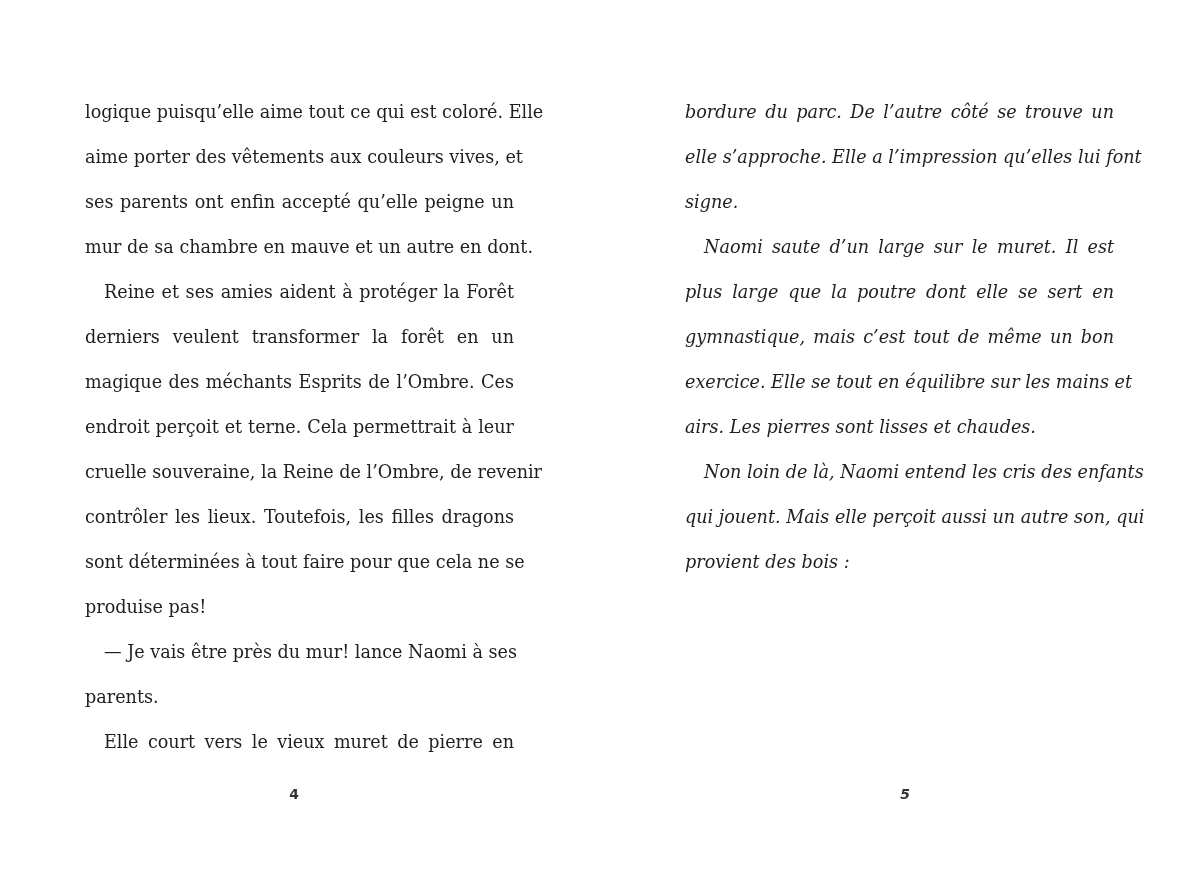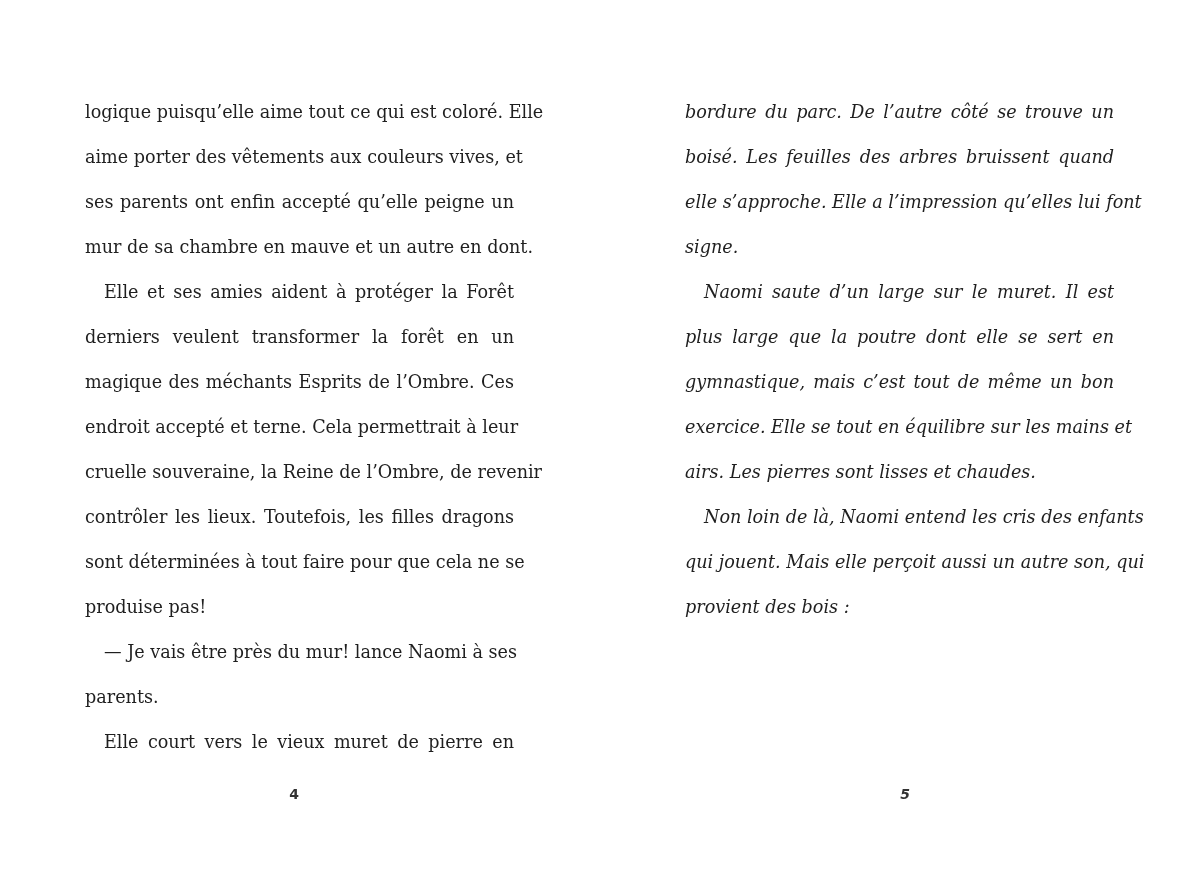--- a/index.html
+++ b/index.html
@@ -60,39 +60,38 @@
   </style>
 </head>
 <body>
 
 <div class="page left">
   <div class="text-block" id="left-text">
       <span class="line">logique puisqu’elle aime tout ce qui est coloré. Elle</span>
       <span class="line">aime porter des vêtements aux couleurs vives, et</span>
       <span class="line">ses parents ont enfin accepté qu’elle peigne un</span>
       <span class="line last">mur de sa chambre en mauve et un autre en dont.</span>
-      <span class="line indent">Elle et ses amies aident à protéger la Forêt</span>
+      <span class="line indent">Reine et ses amies aident à protéger la Forêt</span>
       <span class="line">derniers veulent transformer la forêt en un</span>
       <span class="line">magique des méchants Esprits de l’Ombre. Ces</span>
-      <span class="line">endroit accepté et terne. Cela permettrait à leur</span>
+      <span class="line">endroit perçoit et terne. Cela permettrait à leur</span>
       <span class="line">cruelle souveraine, la Reine de l’Ombre, de revenir</span>
       <span class="line">contrôler les lieux. Toutefois, les filles dragons</span>
       <span class="line">sont déterminées à tout faire pour que cela ne se</span>
       <span class="line last">produise pas!</span>
       <span class="line indent">— Je vais être près du mur! lance Naomi à ses</span>
       <span class="line last">parents.</span>
       <span class="line indent">Elle court vers le vieux muret de pierre en</span>
     </div>
   <div class="page-number">4</div>
 </div>
 
 <div class="page right">
   <div class="text-block" id="right-text">
       <span class="line">bordure du parc. De l’autre côté se trouve un</span>
-      <span class="line">boisé. Les feuilles des arbres bruissent quand</span>
       <span class="line">elle s’approche. Elle a l’impression qu’elles lui font</span>
       <span class="line last">signe.</span>
       <span class="line indent">Naomi saute d’un large sur le muret. Il est</span>
       <span class="line">plus large que la poutre dont elle se sert en</span>
       <span class="line">gymnastique, mais c’est tout de même un bon</span>
       <span class="line">exercice. Elle se tout en équilibre sur les mains et</span>
       <span class="line last">airs. Les pierres sont lisses et chaudes.</span>
       <span class="line indent">Non loin de là, Naomi entend les cris des enfants</span>
       <span class="line">qui jouent. Mais elle perçoit aussi un autre son, qui</span>
       <span class="line last">provient des bois :</span>

